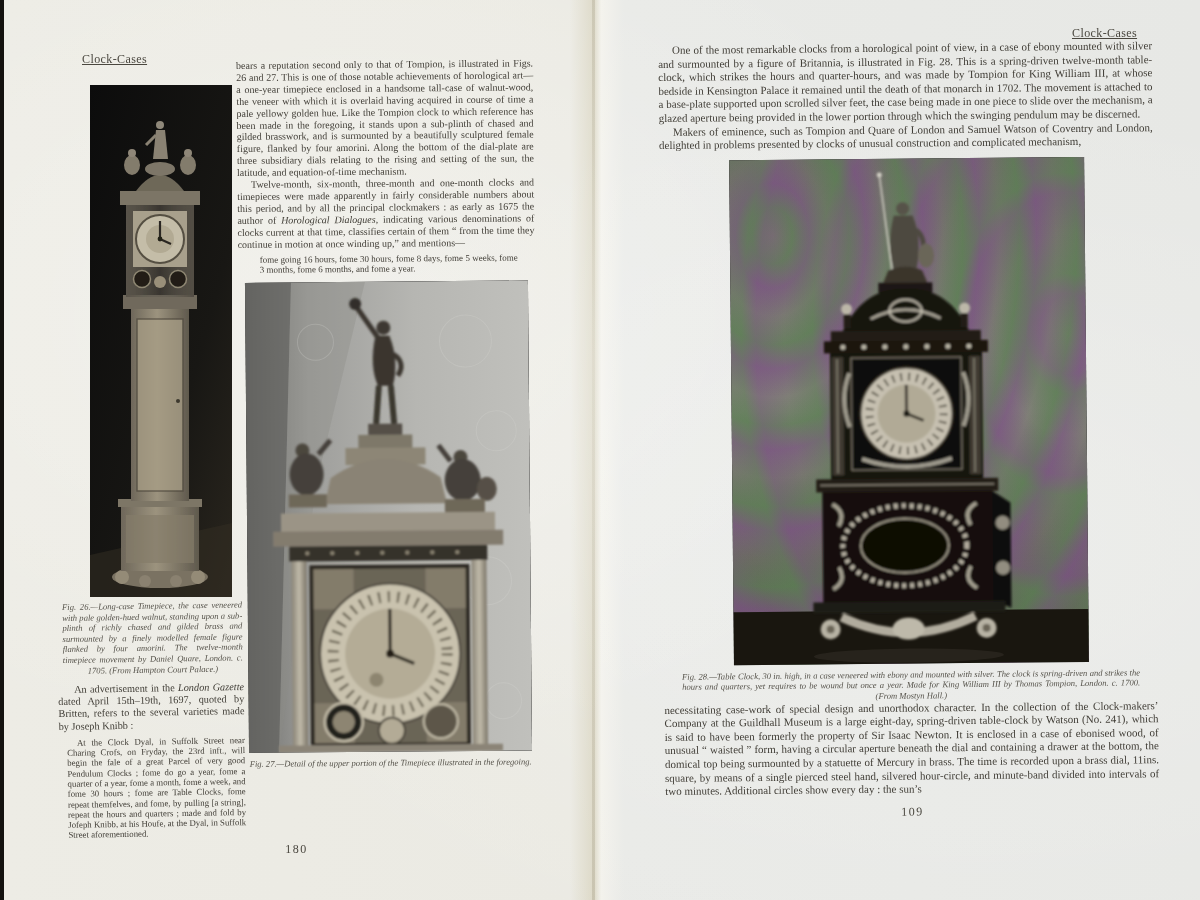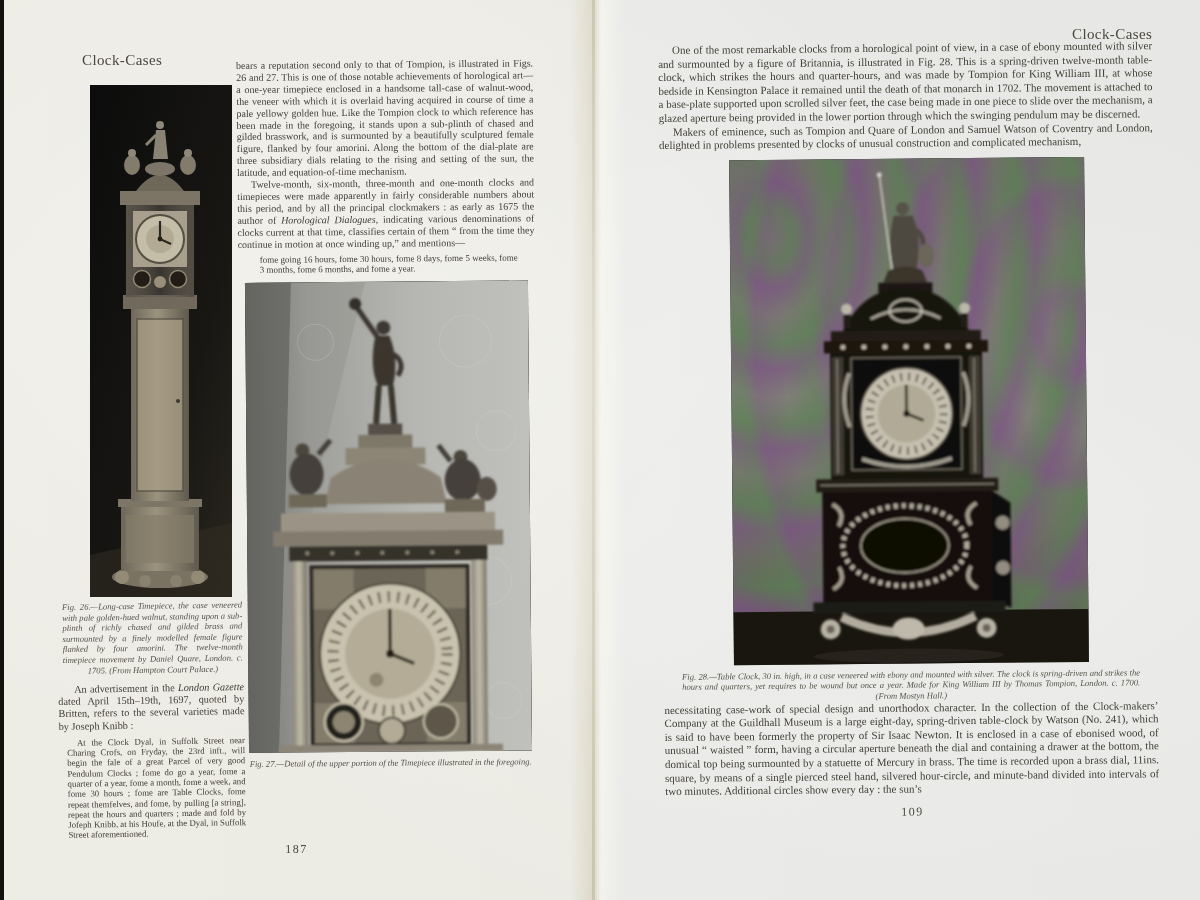--- a/index.html
+++ b/index.html
@@ -6,21 +6,21 @@
   .book{
     position:relative;width:1200px;height:900px;overflow:hidden;
     font-family:"Liberation Serif","DejaVu Serif",serif;
     color:#403d36;
     background:
       radial-gradient(ellipse at 28% 35%, rgba(255,255,255,.30), rgba(255,255,255,0) 55%),
       radial-gradient(ellipse at 80% 60%, rgba(255,255,255,.22), rgba(255,255,255,0) 60%),
       linear-gradient(90deg,#edece5 0%,#ebeae3 47.5%,#dcd8c6 49.5%,#f3f2ec 50.1%,#e9eae7 52%,#e7e8e5 100%);
   }
   .spine-edge{position:absolute;left:0;top:0;width:4px;height:900px;background:#14120f;}
-  .running-head{font-size:15px;letter-spacing:.4px;color:#4a473f;}
+  .running-head{font-size:12px;letter-spacing:.4px;color:#4a473f;text-decoration:underline;}
   .head-left{position:absolute;left:82px;top:52px;}
   .head-right{position:absolute;left:1072px;top:26px;}
   .photo{display:block;background:#111;}
   .caption{font-style:italic;font-size:8.6px;line-height:10.6px;color:#55524a;text-align:justify;text-align-last:center;}
   .body-text{font-size:10px;line-height:11.9px;text-align:justify;}
   .indent{text-indent:14px;}
   p{margin:0;}
   
   .fig26-photo{position:absolute;left:90px;top:85px;width:142px;height:512px;}
   .fig26-caption{position:absolute;left:62px;top:602px;width:180px;transform:rotate(-0.8deg);transform-origin:left top;}
@@ -221,21 +221,21 @@
           <circle cx="143" cy="449" r="13" fill="#b3ab96" stroke="#49443a" stroke-width="2"></circle>
           <circle cx="192" cy="440" r="17" fill="#5d574a" stroke="#c2bba7" stroke-width="2"></circle>
 
           <rect x="30" y="463" width="224" height="7" fill="#8b8477"></rect>
         </g>
       </svg>
     </div>
     <p class="caption fig27-caption">Fig. 27.—Detail of the upper portion of the Timepiece illustrated in the foregoing.</p>
   </div>
 
-  <div class="pagenum pagenum-left">187</div>
+  <div class="pagenum pagenum-left">180</div>
 
   <div class="running-head head-right">Clock-Cases</div>
 
   <div class="right-col">
     <p class="body-text indent">One of the most remarkable clocks from a horological point of view, in a case of ebony mounted with silver and surmounted by a figure of Britannia, is illustrated in Fig. 28.  This is a spring-driven twelve-month table-clock, which strikes the hours and quarter-hours, and was made by Tompion for King William III, at whose bedside in Kensington Palace it remained until the death of that monarch in 1702.  The movement is attached to a base-plate supported upon scrolled silver feet, the case being made in one piece to slide over the mechanism, a glazed aperture being provided in the lower portion through which the swinging pendulum may be discerned.</p>
     <p class="body-text indent">Makers of eminence, such as Tompion and Quare of London and Samuel Watson of Coventry and London, delighted in problems presented by clocks of unusual construction and complicated mechanism,</p>
 
     <div class="photo fig28-photo">
       <svg width="355" height="505" viewBox="0 0 355 505">
         <defs>

